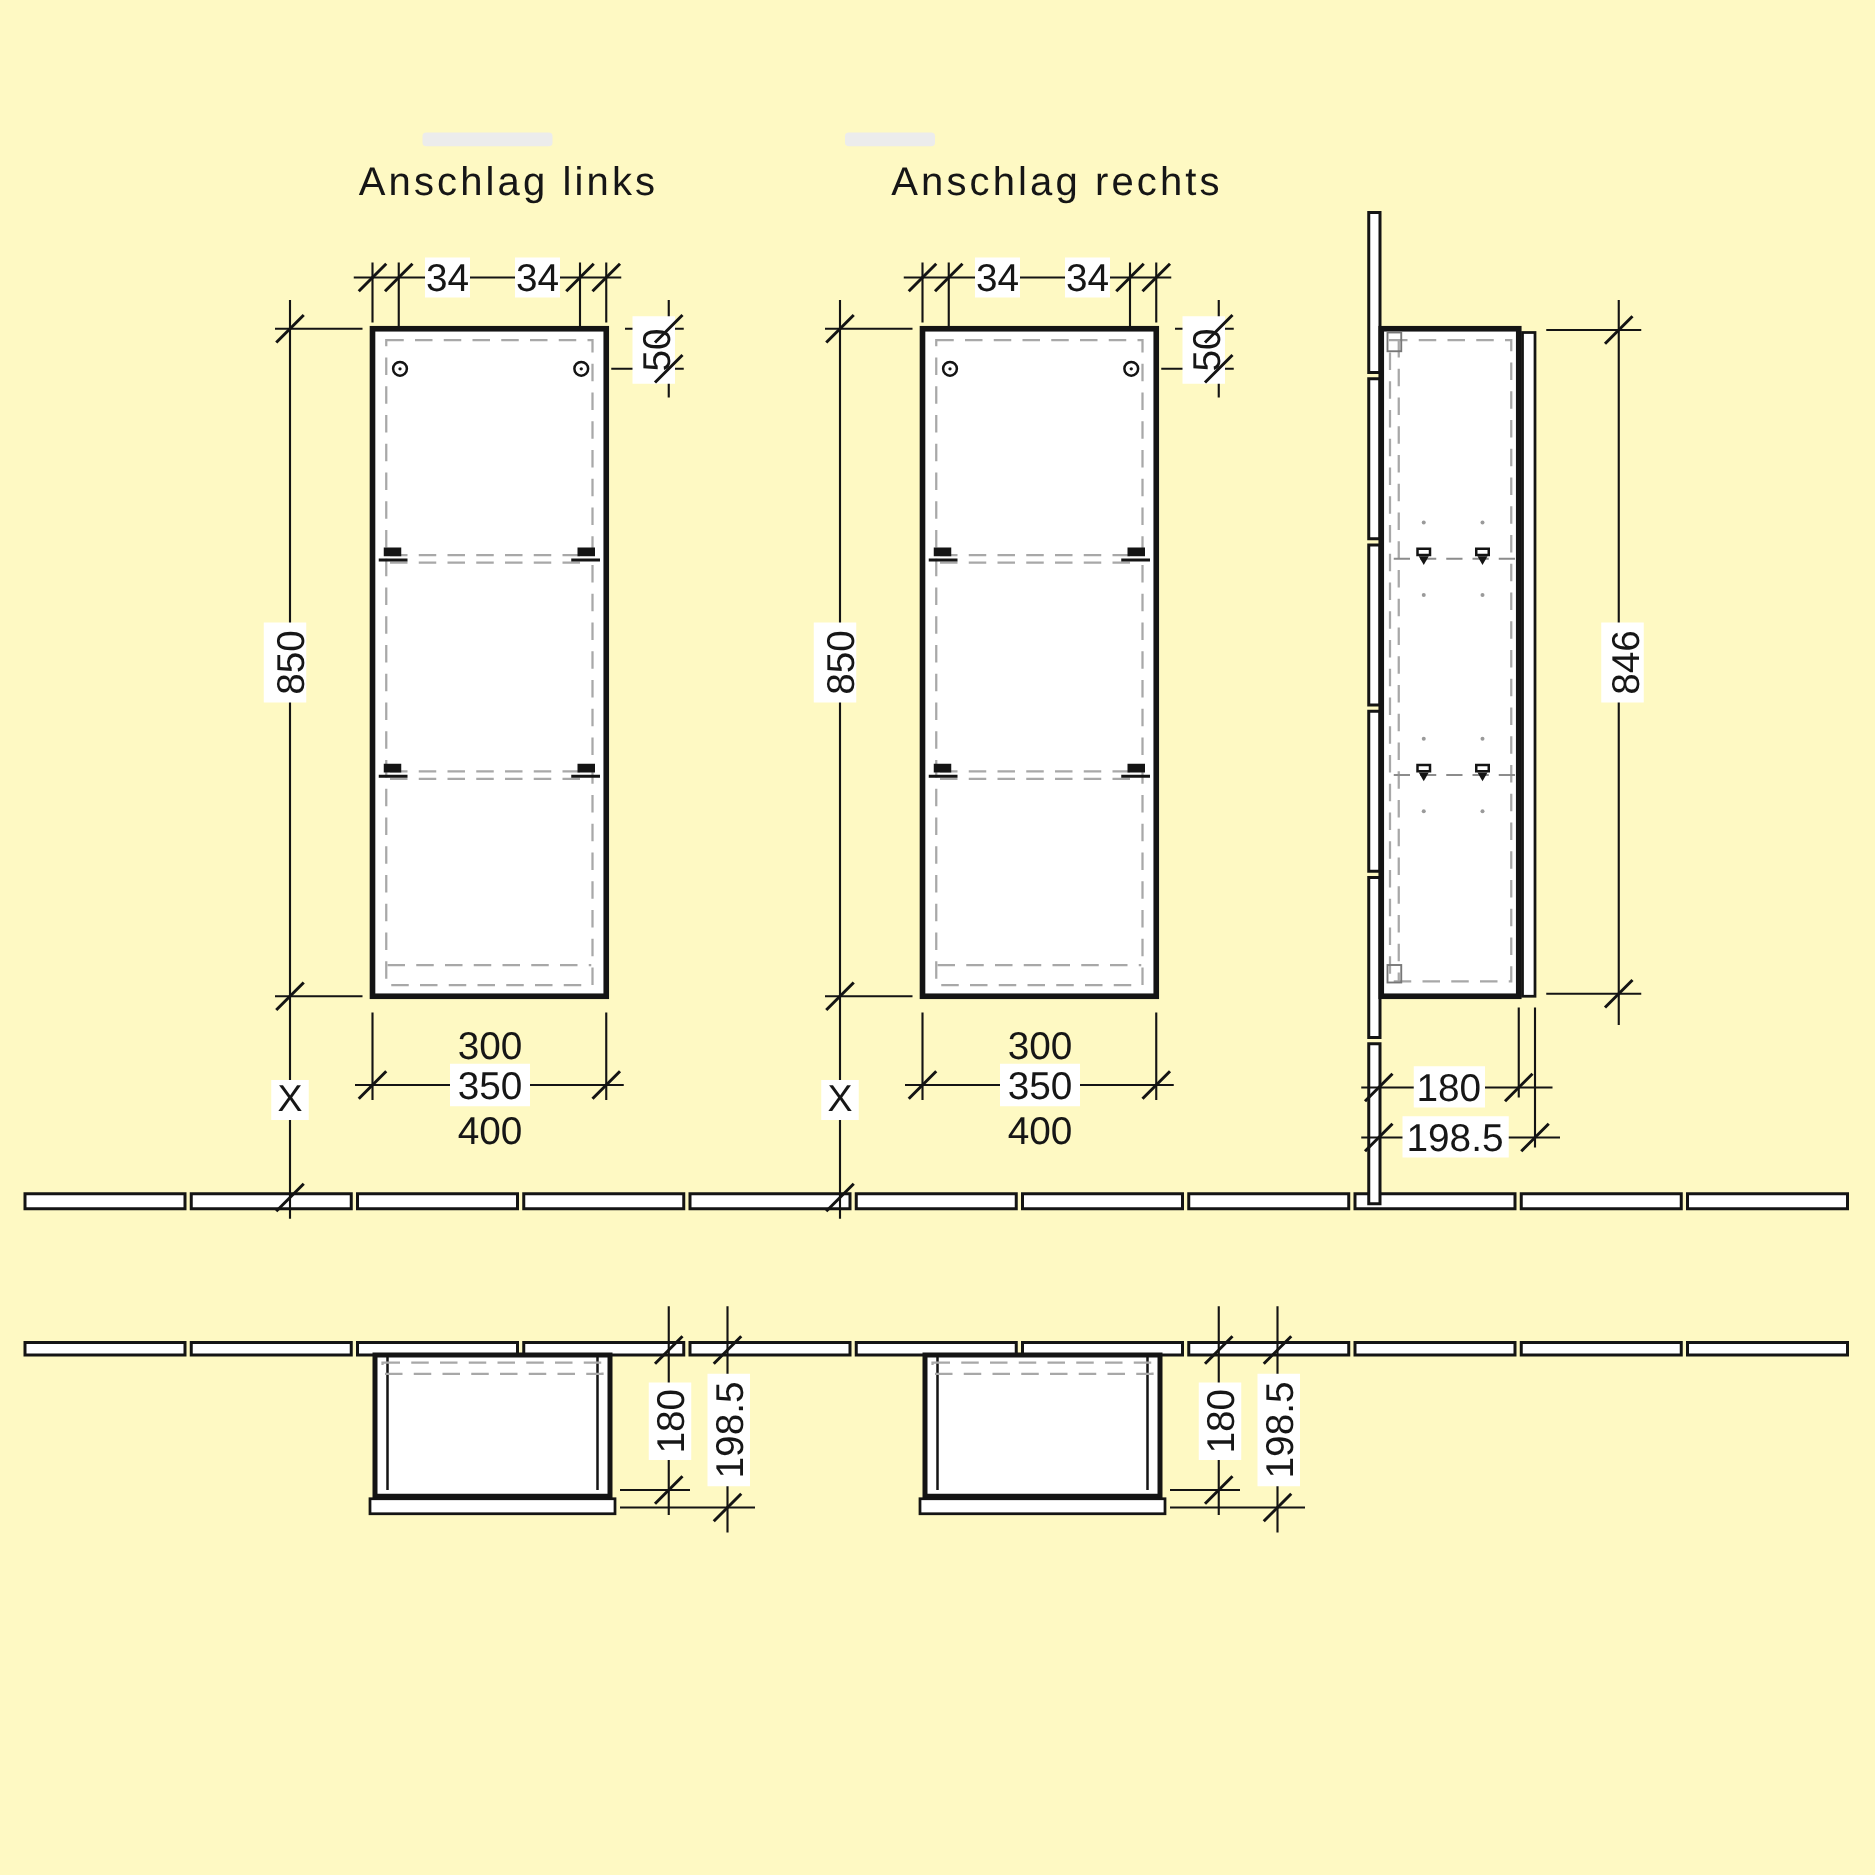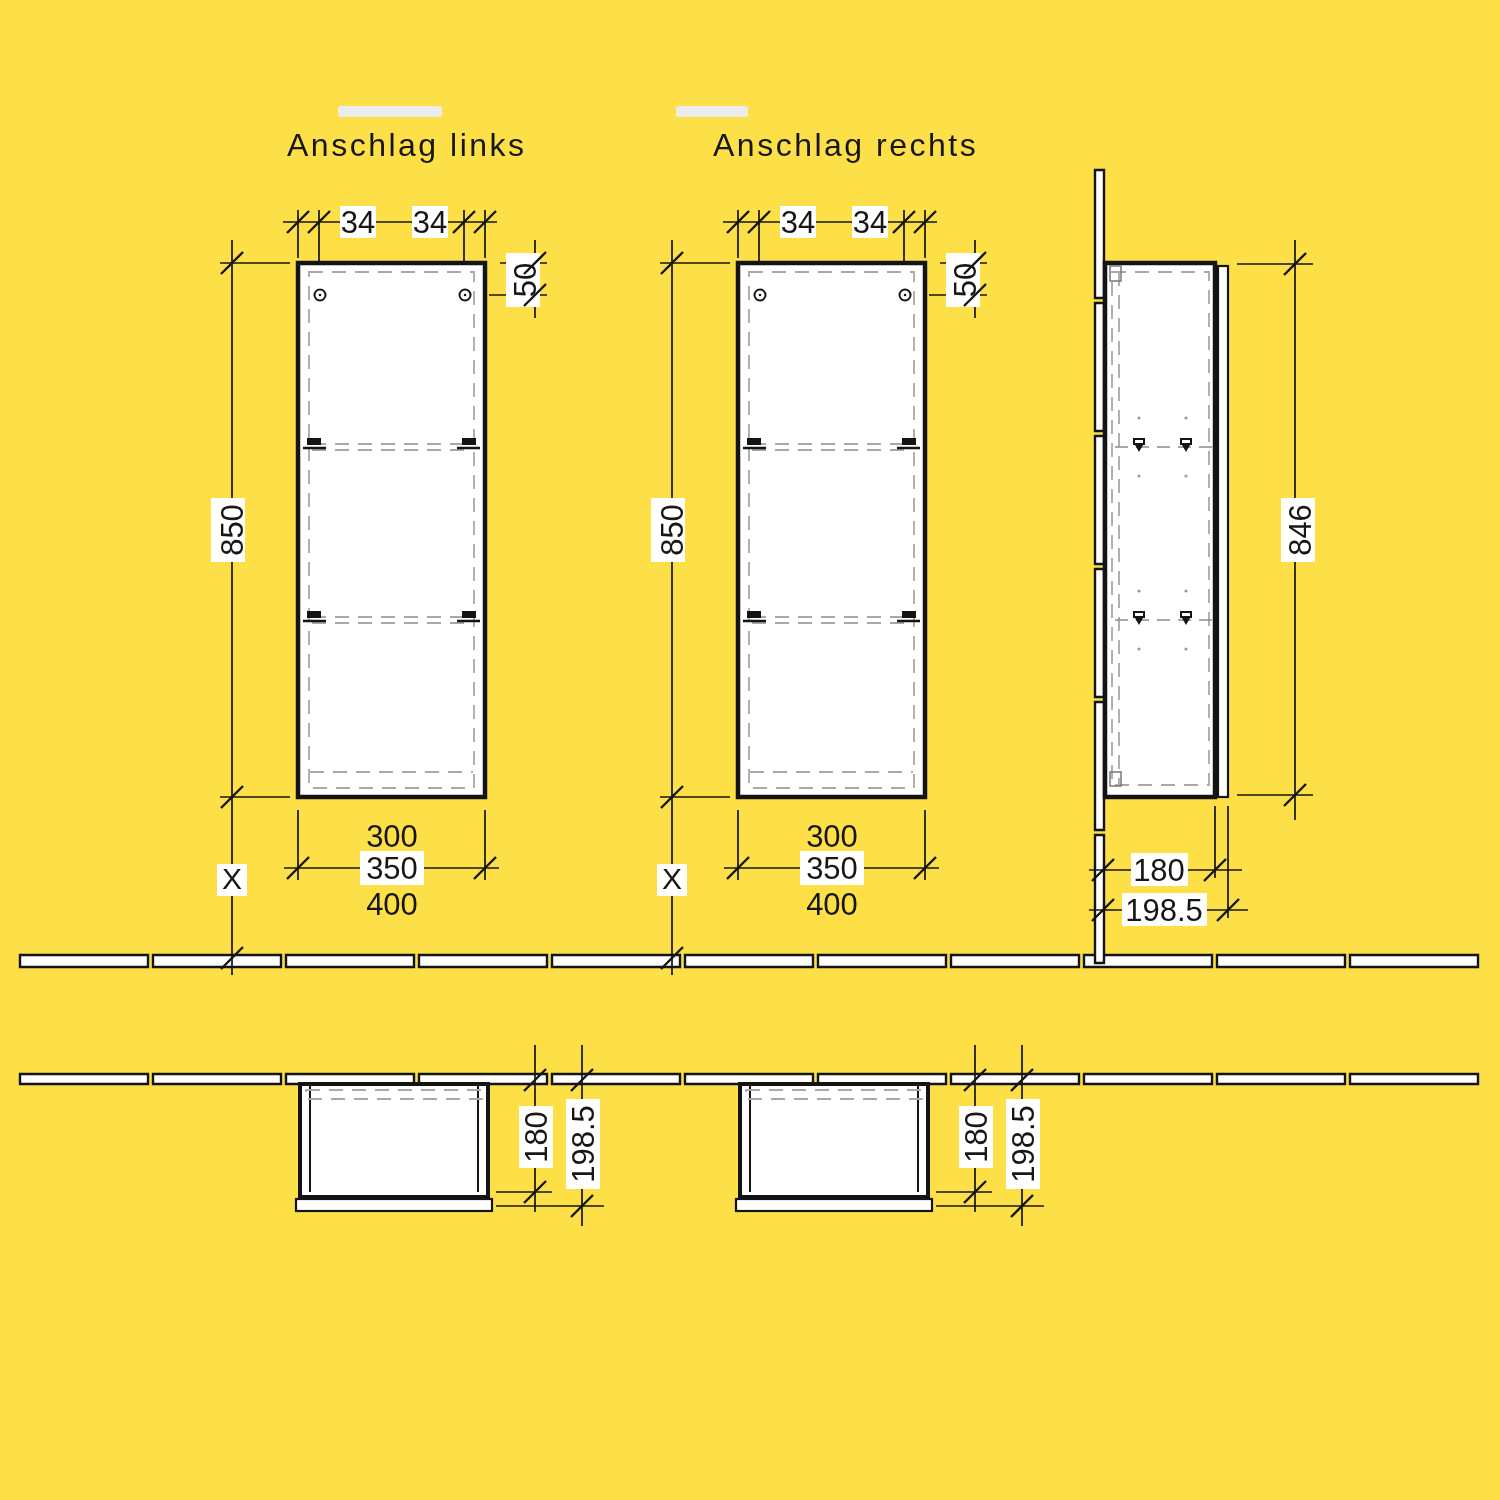--- a/index.html
+++ b/index.html
@@ -1,16 +1,16 @@
 <!DOCTYPE html>
 <html><head>
 <meta charset="utf-8">
 <style>
   html,body{margin:0;padding:0;background:#ffffff;}
-  .stage{width:1500px;height:1500px;position:relative;background:#fde047;}
+  .stage{width:1500px;height:1500px;position:relative;background:#fef9c3;}
   svg{display:block;}
   svg text{font-family:"Liberation Sans",sans-serif;font-size:31px;fill:#161616;}
   .title{font-size:32px;letter-spacing:2.5px;}
   .xlab{font-size:30px;}
   .thick{stroke:#141414;stroke-width:4.5;fill:#fff;}
   .t4{stroke:#141414;stroke-width:4;fill:#fff;}
   .med{stroke:#141414;stroke-width:2.2;fill:#fff;}
   .thin{stroke:#141414;stroke-width:2;fill:none;}
   .dim{stroke:#141414;stroke-width:1.7;fill:none;}
   .tick{stroke:#141414;stroke-width:2.4;fill:none;}

